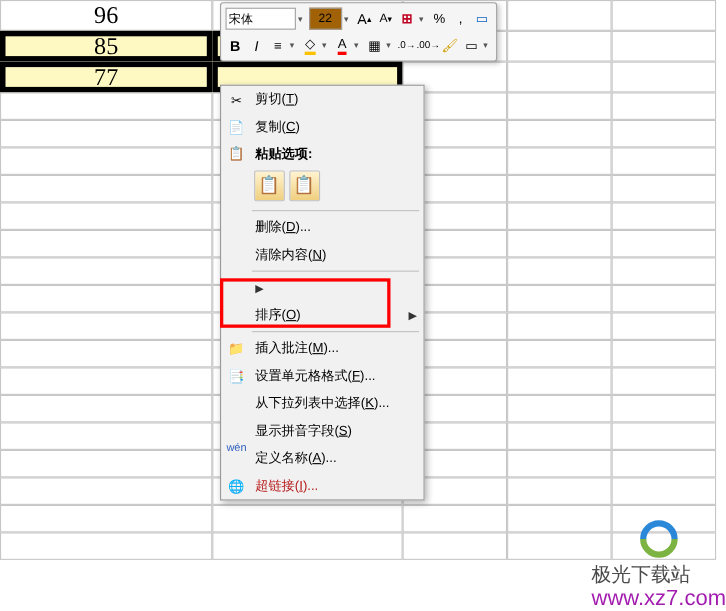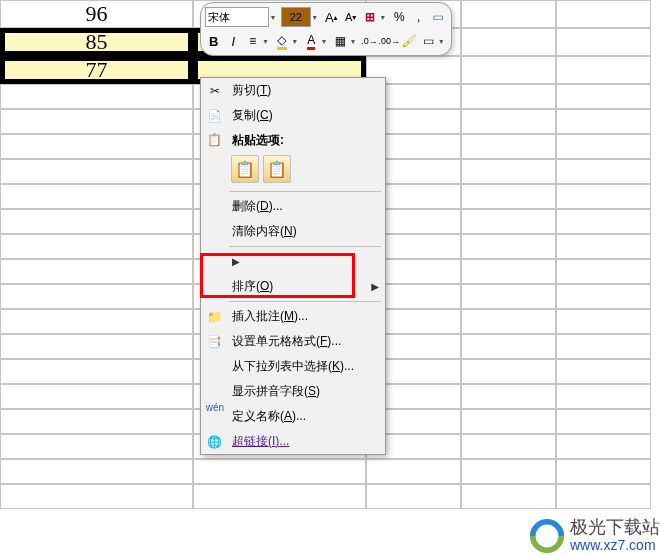--- a/index.html
+++ b/index.html
@@ -10,21 +10,21 @@
 .row { display: flex; height: 25px; }
 .row.tall { height: 28px; }
 .cell { border: 1px solid #c6c6c6; display: flex; align-items: center; justify-content: center; font-size: 22px; font-family: "SimSun", serif; }
 .cell.selected { background: #fef9c3; border: 5px solid #000000; }
 .c1 { width: 193px; }
 .c2 { width: 173px; }
 .c3 { width: 95px; }
 .c4, .c5, .c6 { width: 95px; }
 
 
-.mini-toolbar { position: absolute; top: 2px; left: 200px; width: 252px; height: 54px; background: #f5f5f5; border: 1px solid #a0a0a0; border-radius: 13px; box-shadow: 2px 2px 5px rgba(0,0,0,0.2); padding: 2px 4px; }
+.mini-toolbar { position: absolute; top: 2px; left: 200px; width: 252px; height: 54px; background: #f5f5f5; border: 1px solid #a0a0a0; border-radius: 3px; box-shadow: 2px 2px 5px rgba(0,0,0,0.2); padding: 2px 4px; }
 .tb-row { display: flex; align-items: center; height: 24px; gap: 2px; }
 .tb-font { width: 64px; height: 20px; border: 1px solid #a0a0a0; font-size: 11px; padding: 1px 2px; background: #fff; }
 .tb-size { width: 30px; height: 20px; border: 1px solid #a0a0a0; font-size: 11px; text-align: center; background: #a16207; }
 .tb-btn { width: 18px; height: 20px; display: flex; align-items: center; justify-content: center; cursor: pointer; font-size: 12px; }
 .tb-dd { width: 8px; font-size: 8px; color: #555; }
 .bold { font-weight: bold; font-size: 13px; }
 .italic { font-style: italic; font-size: 13px; }
 
 
 .ctx-menu { position: absolute; top: 77px; left: 200px; width: 186px; background: #f1f1f1; border: 1px solid #9a9a9a; box-shadow: 2px 2px 6px rgba(0,0,0,0.3); }
@@ -37,28 +37,28 @@
 .ctx-section { padding: 3px 6px 6px 30px; }
 .paste-icons { display: flex; gap: 4px; }
 .paste-icon { width: 28px; height: 28px; border: 1px solid #c0c0c0; background: linear-gradient(#fff3d0, #f0d080); border-radius: 2px; display: flex; align-items: center; justify-content: center; }
 .ctx-bold-title { font-weight: bold; font-size: 12px; display: flex; align-items: center; height: 24px; padding-left: 3px; }
 .ctx-bold-title .ctx-icon { margin-right: 6px; }
 
 
 .red-box { position: absolute; top: 253px; left: 200px; width: 155px; height: 45px; border: 3px solid #ff0000; pointer-events: none; }
 
 
-.watermark { position: absolute; bottom: 0; right: 0; display: flex; align-items: center; gap: 4px; font-size: 14px; }
+.watermark { position: absolute; bottom: 0; right: 0; display: flex; align-items: center; gap: 4px; font-size: 14px; flex-direction: column; }
 .wm-logo { width: 38px; height: 38px; border-radius: 50%; position: relative; }
 .wm-logo svg { width: 38px; height: 38px; }
 .wm-text1 { color: #4a4a4a; font-size: 18px; font-weight: 500; }
-.wm-text2 { color: #1d4ed8; font-size: 14px; }
+.wm-text2 { color: #a21caf; font-size: 20px; }
 .wm-col { display: flex; flex-direction: column; line-height: 1.1; }
 
-.link { color: #4c1d95; text-decoration: underline; }
+.link { color: #b91c1c; }
 </style>
 </head>
 <body>
 
 <div class="sheet">
   <div class="row tall">
     <div class="cell c1">96</div>
     <div class="cell c2"></div>
     <div class="cell c3"></div>
     <div class="cell c4"></div>

